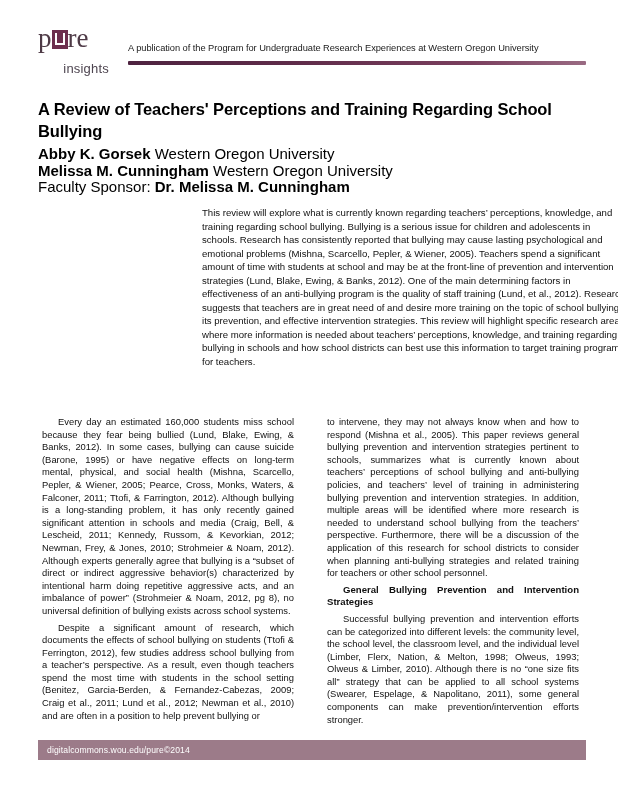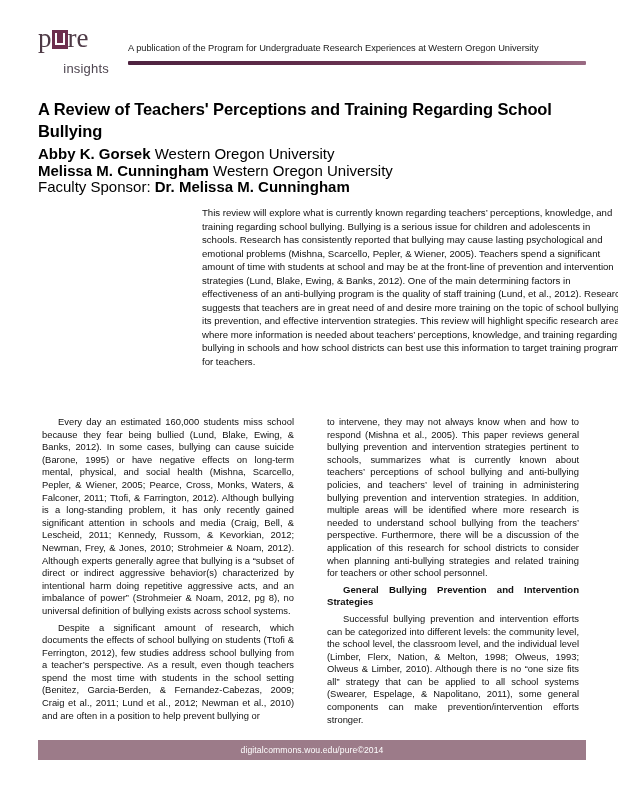--- a/index.html
+++ b/index.html
@@ -179,21 +179,21 @@
   
   .footer {
     position: absolute;
     left: 38px;
     right: 32px;
     bottom: 40px;
     height: 20px;
     background: #9c7b89;
     display: flex;
     align-items: center;
-    justify-content: center;
+    justify-content: flex-start;
     padding: 0 9px;
     box-sizing: border-box;
   }
   .footer-left {
     font-size: 8.6px;
     color: #ffffff;
     letter-spacing: 0.1px;
   }
   .footer-right {
     font-size: 8.6px;

